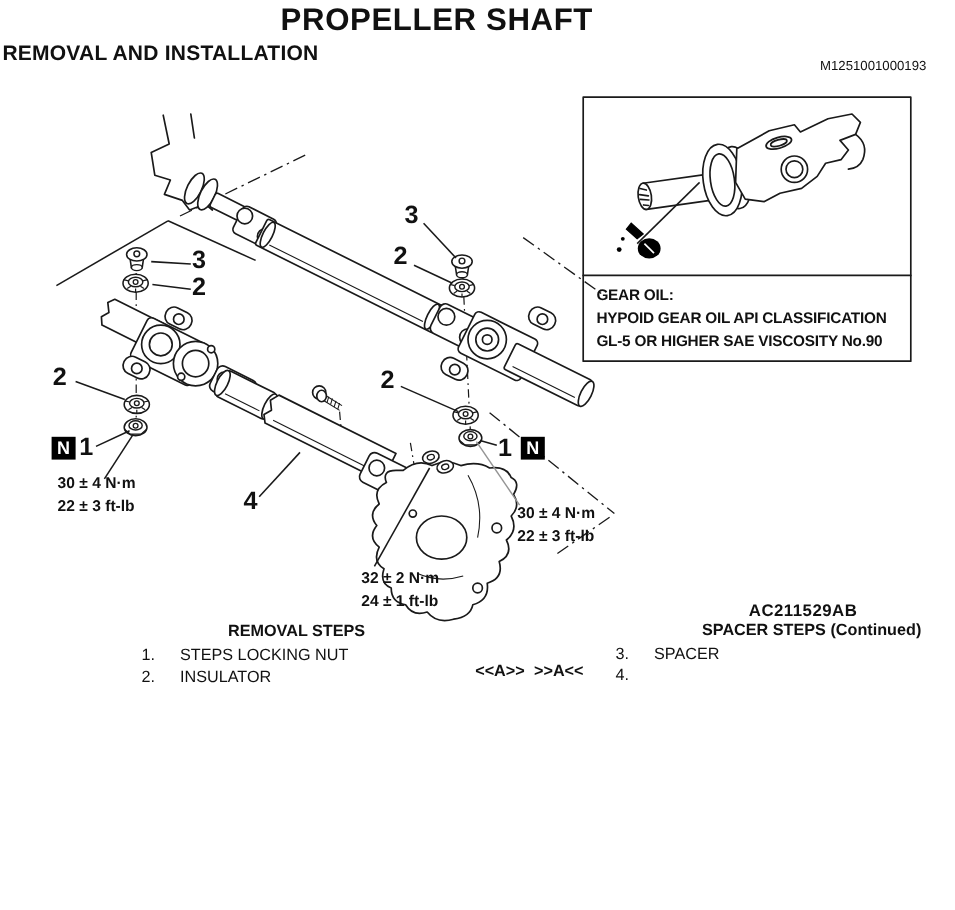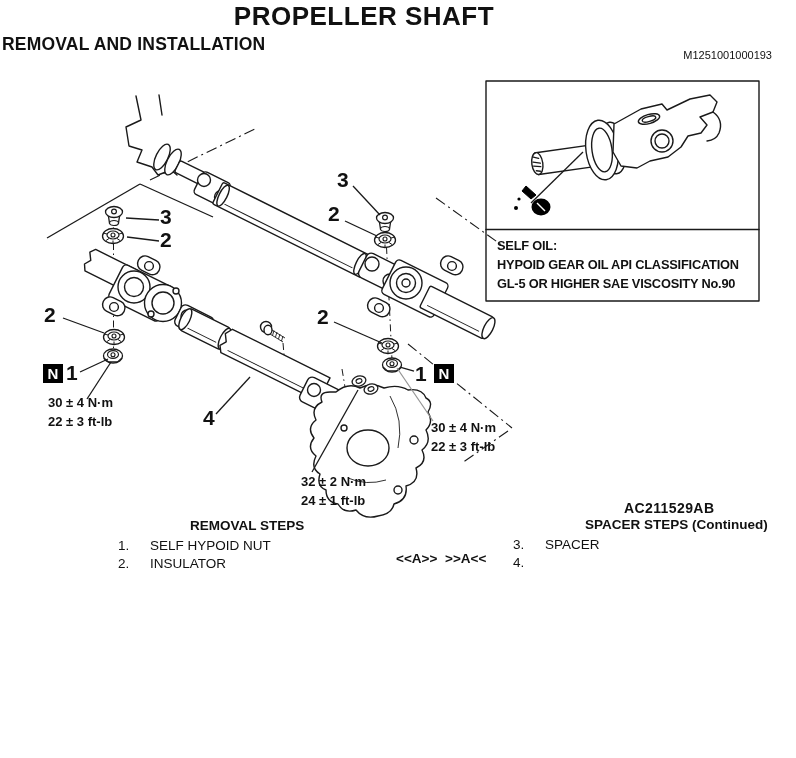--- a/index.html
+++ b/index.html
@@ -248,21 +248,21 @@
       </g>
     </g>
   </svg>
 
   <div class="abs title" style="left:0;top:1px">PROPELLER SHAFT</div>
   <div class="abs subtitle" style="left:2px;top:34px">REMOVAL AND INSTALLATION</div>
   <div class="abs docnum" style="left:622px;top:49px">M1251001000193</div>
   <div class="abs figcode" style="left:624px;top:500px">AC211529AB</div>
 
   <div class="abs insettext" style="left:497px;top:237px">
-    <div>SELF OIL:</div>
+    <div>GEAR OIL:</div>
     <div>HYPOID GEAR OIL API CLASSIFICATION</div>
     <div>GL-5 OR HIGHER SAE VISCOSITY No.90</div>
   </div>
 
   <div class="abs callout" style="left:160px;top:206px">3</div>
   <div class="abs callout" style="left:160px;top:229px">2</div>
   <div class="abs callout" style="left:44px;top:304px">2</div>
   <div class="abs nflag" style="left:43px;top:364px">N</div>
   <div class="abs callout" style="left:66px;top:362px">1</div>
   <div class="abs callout" style="left:337px;top:169px">3</div>
@@ -281,21 +281,21 @@
     <div>22 ± 3 ft-lb</div>
   </div>
   <div class="abs torque" style="left:301px;top:473px">
     <div>32 ± 2 N·m</div>
     <div>24 ± 1 ft-lb</div>
   </div>
 
   <div class="abs legend-heading" style="left:150px;top:518px">REMOVAL STEPS</div>
   <div class="abs legend-row" style="left:118px;top:538px">
     <div class="legend-num">1.</div>
-    <div>SELF HYPOID NUT</div>
+    <div>STEPS LOCKING NUT</div>
   </div>
   <div class="abs legend-row" style="left:118px;top:556px">
     <div class="legend-num">2.</div>
     <div>INSULATOR</div>
   </div>
 
   <div class="abs marker" style="left:396px;top:551px">&lt;&lt;A&gt;&gt;</div>
   <div class="abs marker" style="left:445px;top:551px">&gt;&gt;A&lt;&lt;</div>
 
   <div class="abs legend-heading" style="left:545px;top:517px">SPACER STEPS (Continued)</div>

